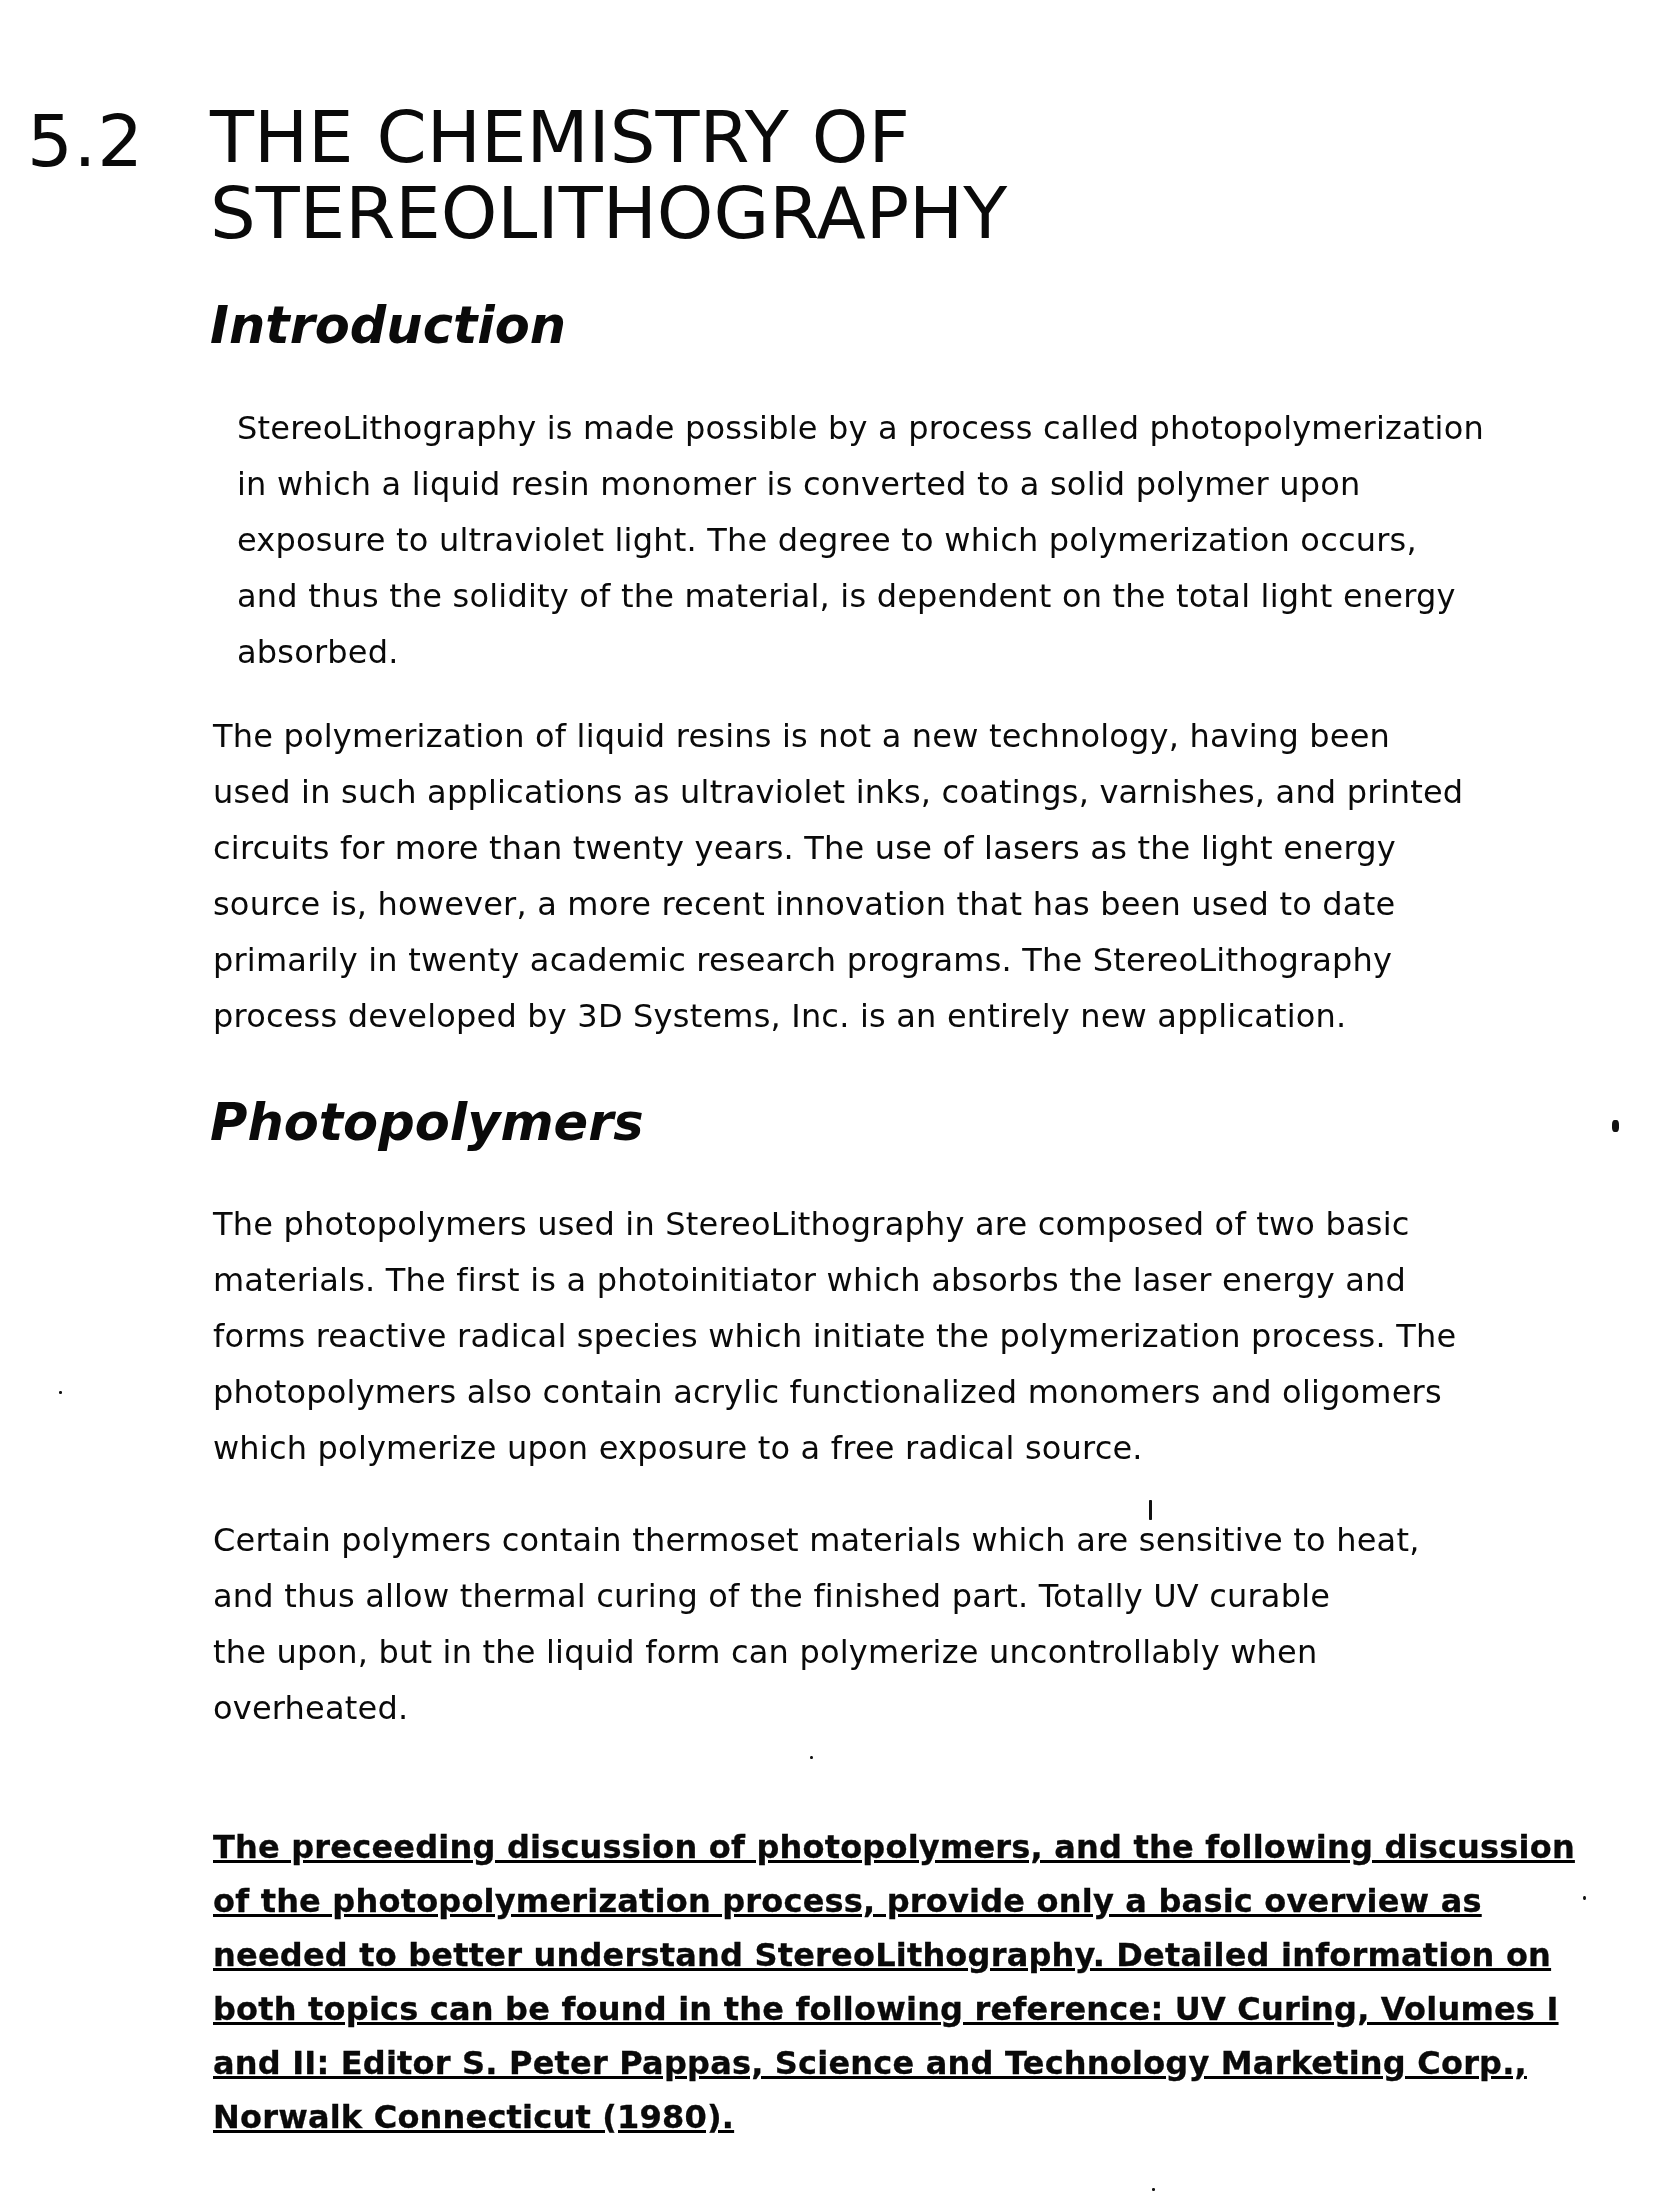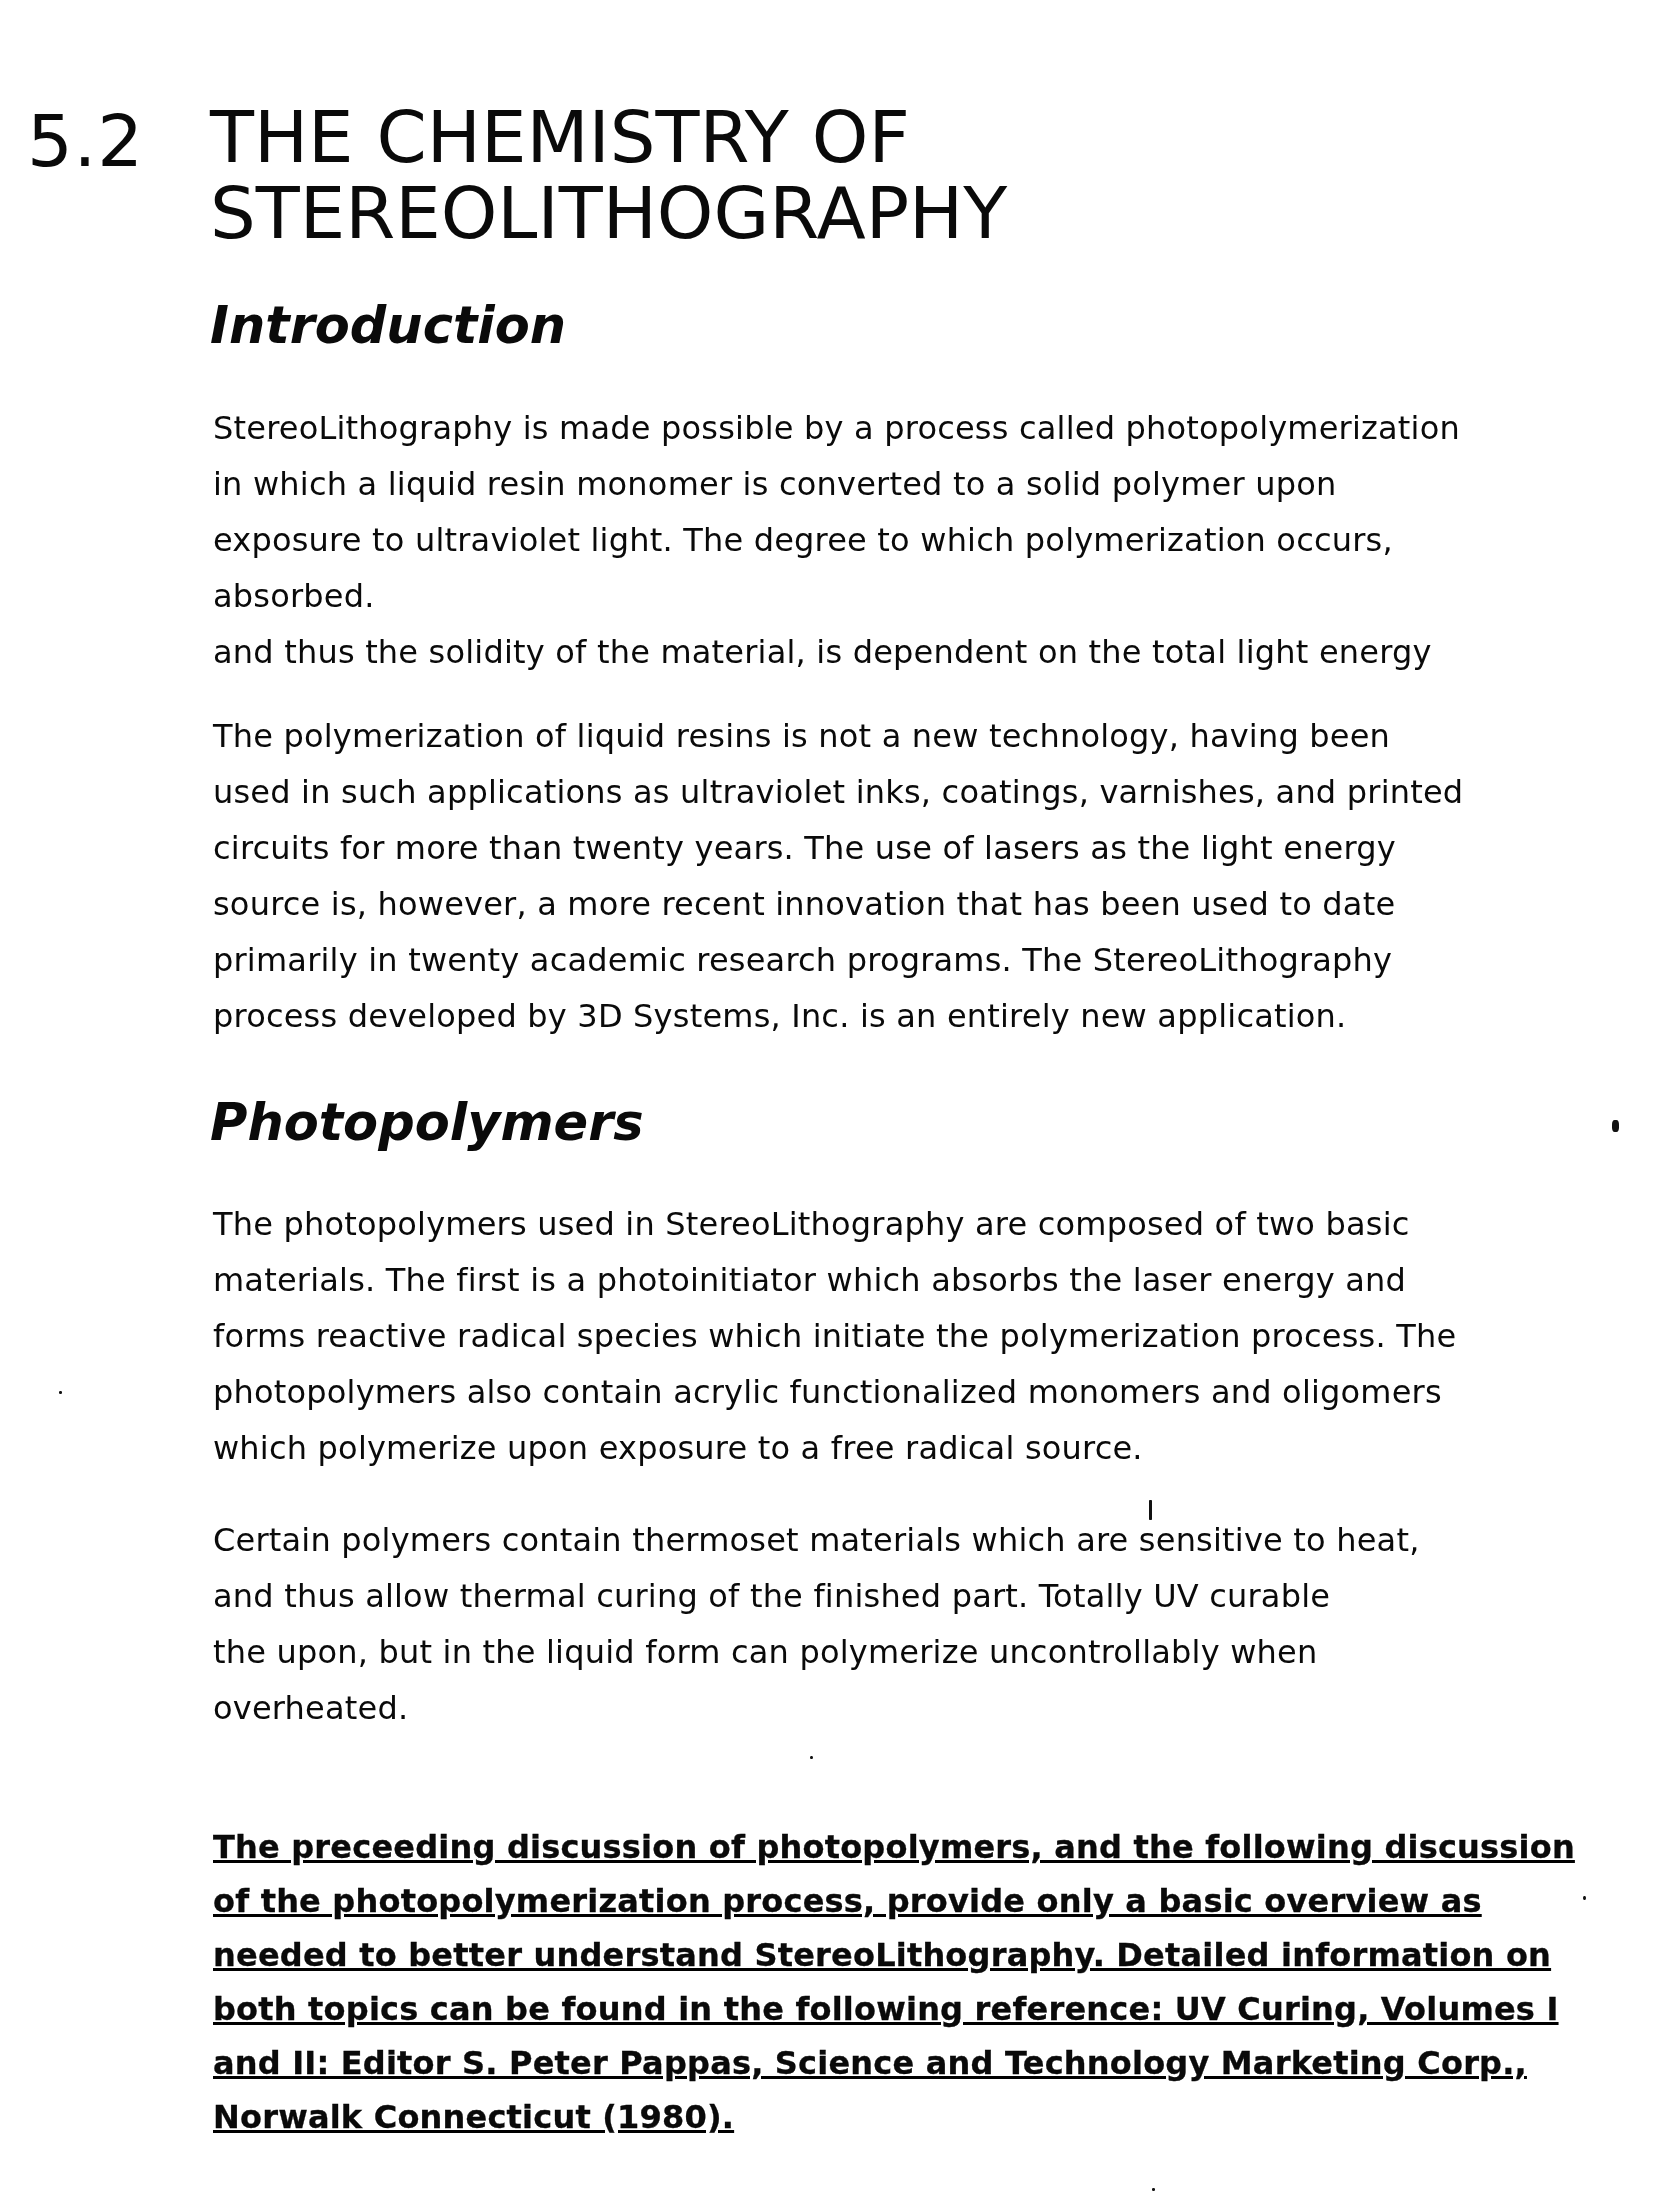--- a/index.html
+++ b/index.html
@@ -78,26 +78,26 @@
 
   <div class="section-number">5.2</div>
 
   <h1 class="section-title">
     <span>THE CHEMISTRY OF</span>
     <span>STEREOLITHOGRAPHY</span>
   </h1>
 
   <h2 class="subheading" style="top:296px;">Introduction</h2>
 
-  <p class="para" style="top:400px;">
+  <p class="para" style="top:400px;margin-left:24px;">
     <span class="line">StereoLithography is made possible by a process called photopolymerization</span>
     <span class="line">in which a liquid resin monomer is converted to a solid polymer upon</span>
     <span class="line">exposure to ultraviolet light.  The degree to which polymerization occurs,</span>
+    <span class="line">and thus the solidity of the material, is dependent on the total light energy</span>
     <span class="line">absorbed.</span>
-    <span class="line">and thus the solidity of the material, is dependent on the total light energy</span>
   </p>
 
   <p class="para" style="top:708px;">
     <span class="line">The polymerization of liquid resins is not a new technology, having been</span>
     <span class="line">used in such applications as ultraviolet inks, coatings, varnishes, and printed</span>
     <span class="line">circuits for more than twenty years.  The use of lasers as the light energy</span>
     <span class="line">source is, however, a more recent innovation that has been used to date</span>
     <span class="line">primarily in twenty academic research programs.  The StereoLithography</span>
     <span class="line">process developed by 3D Systems, Inc. is an entirely new application.</span>
   </p>

